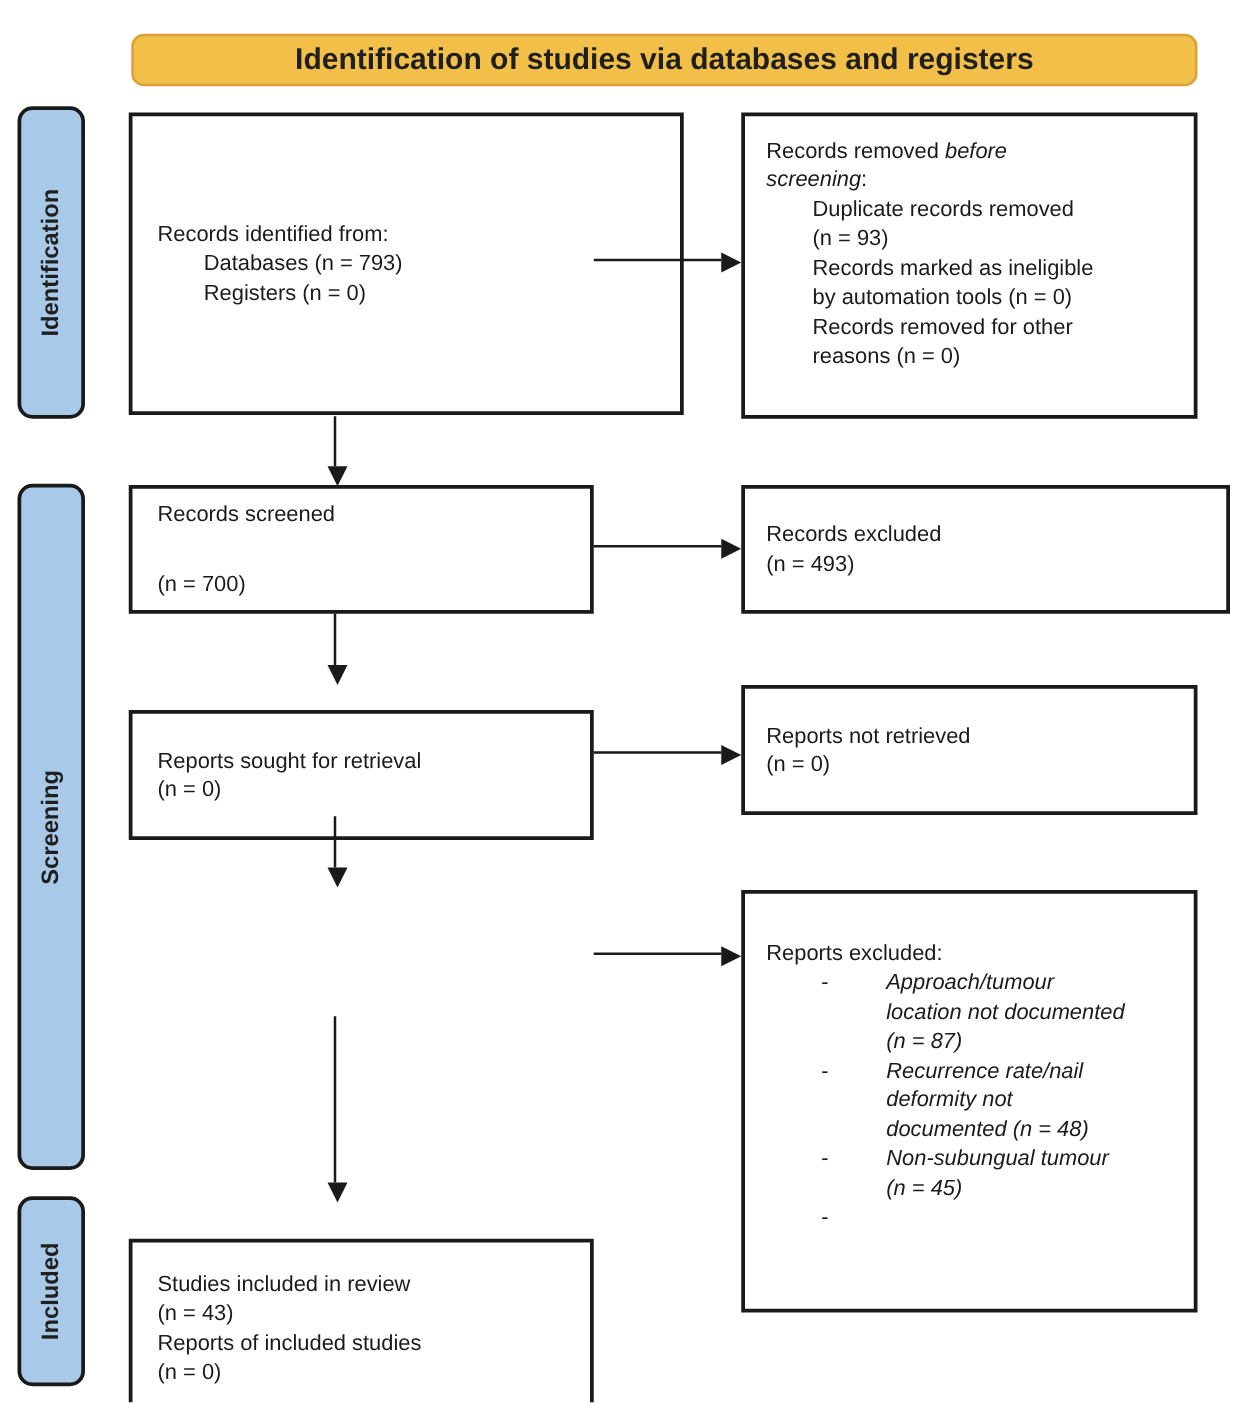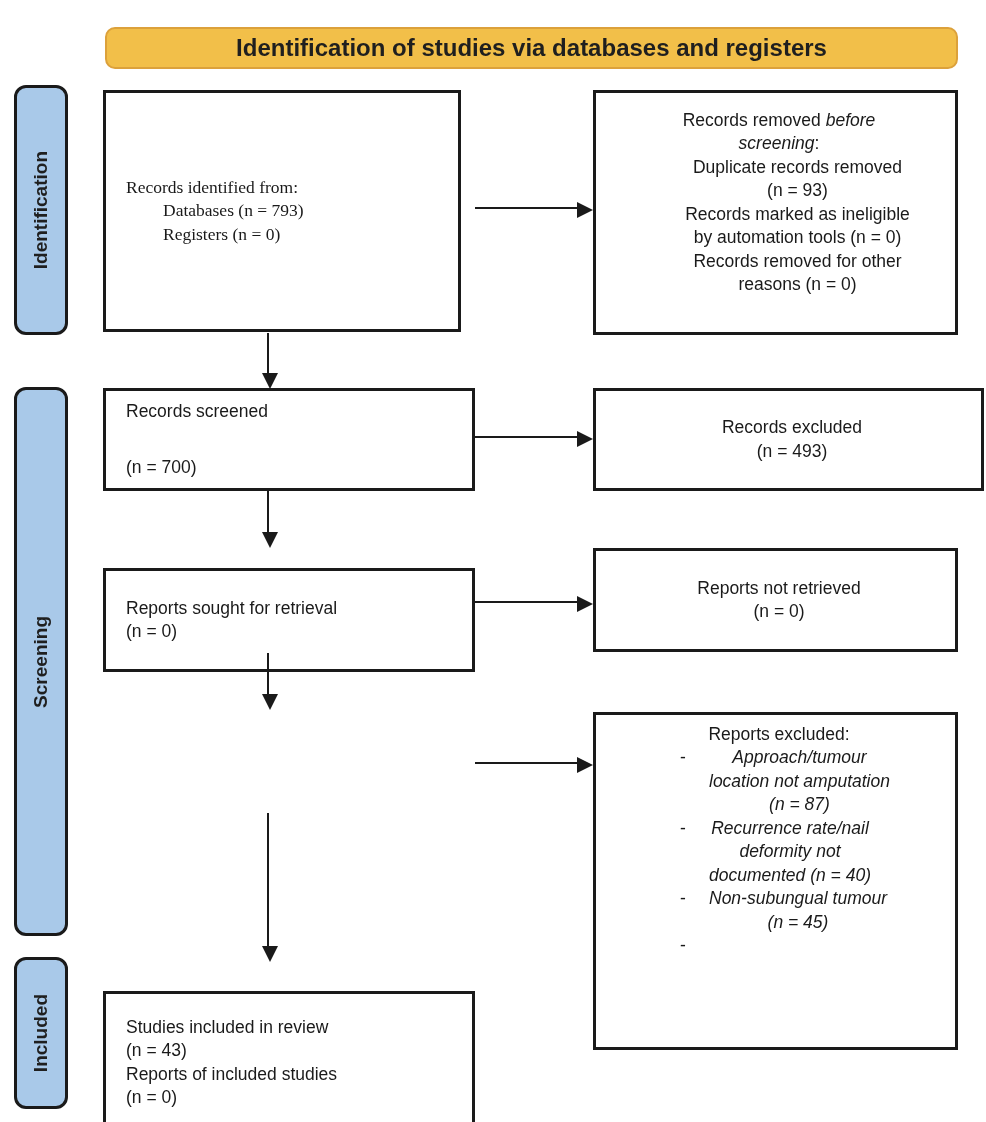--- a/index.html
+++ b/index.html
@@ -41,21 +41,21 @@
   .box {
     position: absolute;
     background: #ffffff;
     border: 3px solid #1a1a1a;
     font-size: 17.5px;
     line-height: 1.34;
     display: flex; flex-direction: column; justify-content: center;
     padding: 10px 10px 10px 20px;
   }
   .box.top { justify-content: flex-start; }
-  .rpad { padding-left: 17px; text-align: center; }
+  .rpad { padding-left: 17px; }
   .ind { margin-left: 37px; }
   .li { display: flex; }
   .li .dash { flex: none; width: 52px; margin-left: 44px; }
   .li .txt { flex: none; font-style: italic; }
   .tline { display: block; }
   .arrow-h { position: absolute; height: 0; border-top: 2px solid #1a1a1a; }
   .arrow-h::after {
     content: ""; position: absolute; left: 100%; top: -7px;
     width: 0; height: 0;
     border-left: 16px solid #1a1a1a;
@@ -83,21 +83,21 @@
   <div class="stage" style="top:85px; height:250px;">
     <span class="stage-text">Identification</span>
   </div>
   <div class="stage" style="top:387px; height:549px;">
     <span class="stage-text">Screening</span>
   </div>
   <div class="stage" style="top:957px; height:152px;">
     <span class="stage-text">Included</span>
   </div>
 
-  <div class="box" style="left:103px; top:90px; width:358px; height:242px;font-family:Liberation Serif, serif;">
+  <div class="box" style="left:103px; top:90px; width:444px; height:242px;">
     <div>Records identified from:</div>
     <div class="ind">Databases (n = 793)</div>
     <div class="ind">Registers (n = 0)</div>
   </div>
 
   <div class="box top rpad" style="left:593px; top:90px; width:365px; height:245px; padding-top:16px;">
     <div><span>Records removed </span><i>before</i></div>
     <div><i>screening</i><span>:</span></div>
     <div class="ind">Duplicate records removed</div>
     <div class="ind">(n = 93)</div>
@@ -121,36 +121,36 @@
     <div>Reports sought for retrieval</div>
     <div>(n = 0)</div>
   </div>
 
   <div class="box rpad" style="left:593px; top:548px; width:365px; height:104px;">
     <div>Reports not retrieved</div>
     <div>(n = 0)</div>
   </div>
 
 
-  <div class="box top rpad" style="left:593px; top:712px; width:365px; height:338px; padding-top:8px;">
+  <div class="box top rpad" style="left:593px; top:712px; width:365px; height:338px; padding-top:36px;">
     <div>Reports excluded:</div>
     <div class="li">
       <span class="dash">-</span>
       <span class="txt">
         <span class="tline">Approach/tumour</span>
-        <span class="tline">location not amputation</span>
+        <span class="tline">location not documented</span>
         <span class="tline">(n = 87)</span>
       </span>
     </div>
     <div class="li">
       <span class="dash">-</span>
       <span class="txt">
         <span class="tline">Recurrence rate/nail</span>
         <span class="tline">deformity not</span>
-        <span class="tline">documented (n = 40)</span>
+        <span class="tline">documented (n = 48)</span>
       </span>
     </div>
     <div class="li">
       <span class="dash">-</span>
       <span class="txt">
         <span class="tline">Non-subungual tumour</span>
         <span class="tline">(n = 45)</span>
       </span>
     </div>
     <div class="li">

